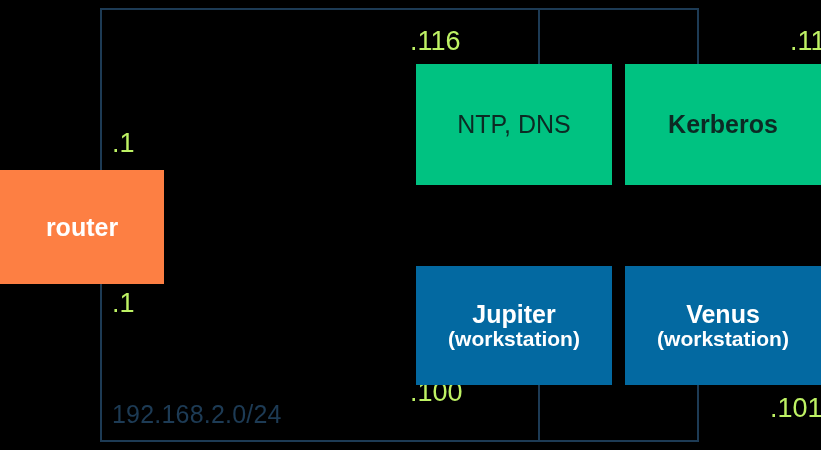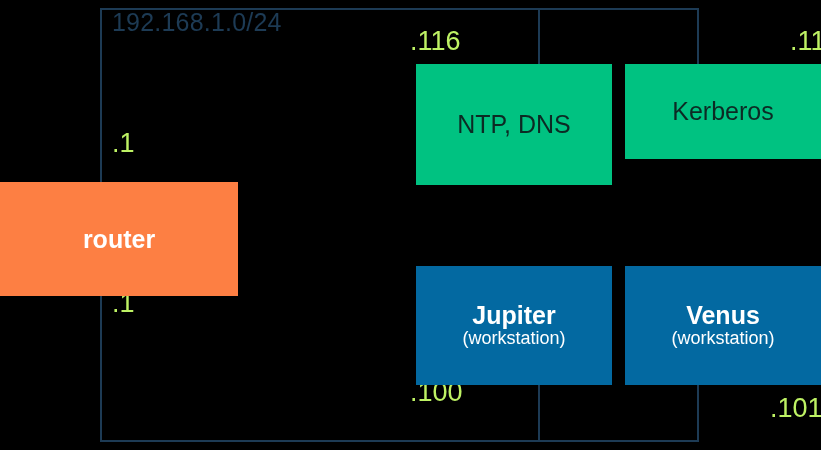--- a/index.html
+++ b/index.html
@@ -67,22 +67,22 @@
     font-size: 25px;
     font-weight: 500;
   }
   .node-workstation {
     background: #0369a1;
     color: #ffffff;
     font-size: 25px;
     font-weight: 600;
   }
   .node-sub {
-    font-size: 18px;
-    font-weight: 400;
+    font-size: 21px;
+    font-weight: 700;
     line-height: 1.08;
   }
   .node-title {
     line-height: 1.08;
     text-align: right;
   }
 </style>
 </head>
 <body>
 
@@ -91,39 +91,39 @@
   <div class="bus-line h-line" style="left:100px; top:8px; width:599px;"></div>
   <div class="bus-line v-line" style="left:100px; top:8px; height:215px;"></div>
   <div class="bus-line v-line" style="left:538px; top:8px; height:57px;"></div>
   <div class="bus-line v-line" style="left:697px; top:8px; height:57px;"></div>
 
   <div class="bus-line h-line" style="left:100px; top:440px; width:599px;"></div>
   <div class="bus-line v-line" style="left:100px; top:228px; height:214px;"></div>
   <div class="bus-line v-line" style="left:538px; top:385px; height:57px;"></div>
   <div class="bus-line v-line" style="left:697px; top:385px; height:57px;"></div>
 
-  <div class="subnet-label" style="left:112px; top:8px;">192.168.1.0/24</div>
+  <div class="subnet-label" style="left:112px; top:400px;">192.168.2.0/24</div>
 
   <div class="octet-label" style="left:112px; top:128px;">.1</div>
   <div class="octet-label" style="left:112px; top:288px;">.1</div>
 
   <div class="octet-label" style="left:410px; top:26px;">.116</div>
   <div class="octet-label" style="left:766px; top:26px;margin-left:24px;">.114</div>
   <div class="octet-label" style="left:410px; top:377px;">.100</div>
   <div class="octet-label" style="left:770px; top:393px;">.101</div>
 
-  <div class="node node-router" style="left:0px; top:170px; width:238px; height:114px;margin-top:12px;">
+  <div class="node node-router" style="left:0px; top:170px; width:164px; height:114px;">
     <span class="node-title">router</span>
   </div>
 
   <div class="node node-service" style="left:416px; top:64px; width:196px; height:121px;">
     <span class="node-title">NTP, DNS</span>
   </div>
 
-  <div class="node node-service" style="left:625px; top:64px; width:196px; height:95px;">
+  <div class="node node-service" style="left:625px; top:64px; width:196px; height:121px;font-weight:bold;">
     <span class="node-title">Kerberos</span>
   </div>
 
   <div class="node node-workstation" style="left:416px; top:266px; width:196px; height:119px;">
     <span class="node-title">Jupiter</span>
     <span class="node-sub">(workstation)</span>
   </div>
 
   <div class="node node-workstation" style="left:625px; top:266px; width:196px; height:119px;">
     <span class="node-title">Venus</span>

